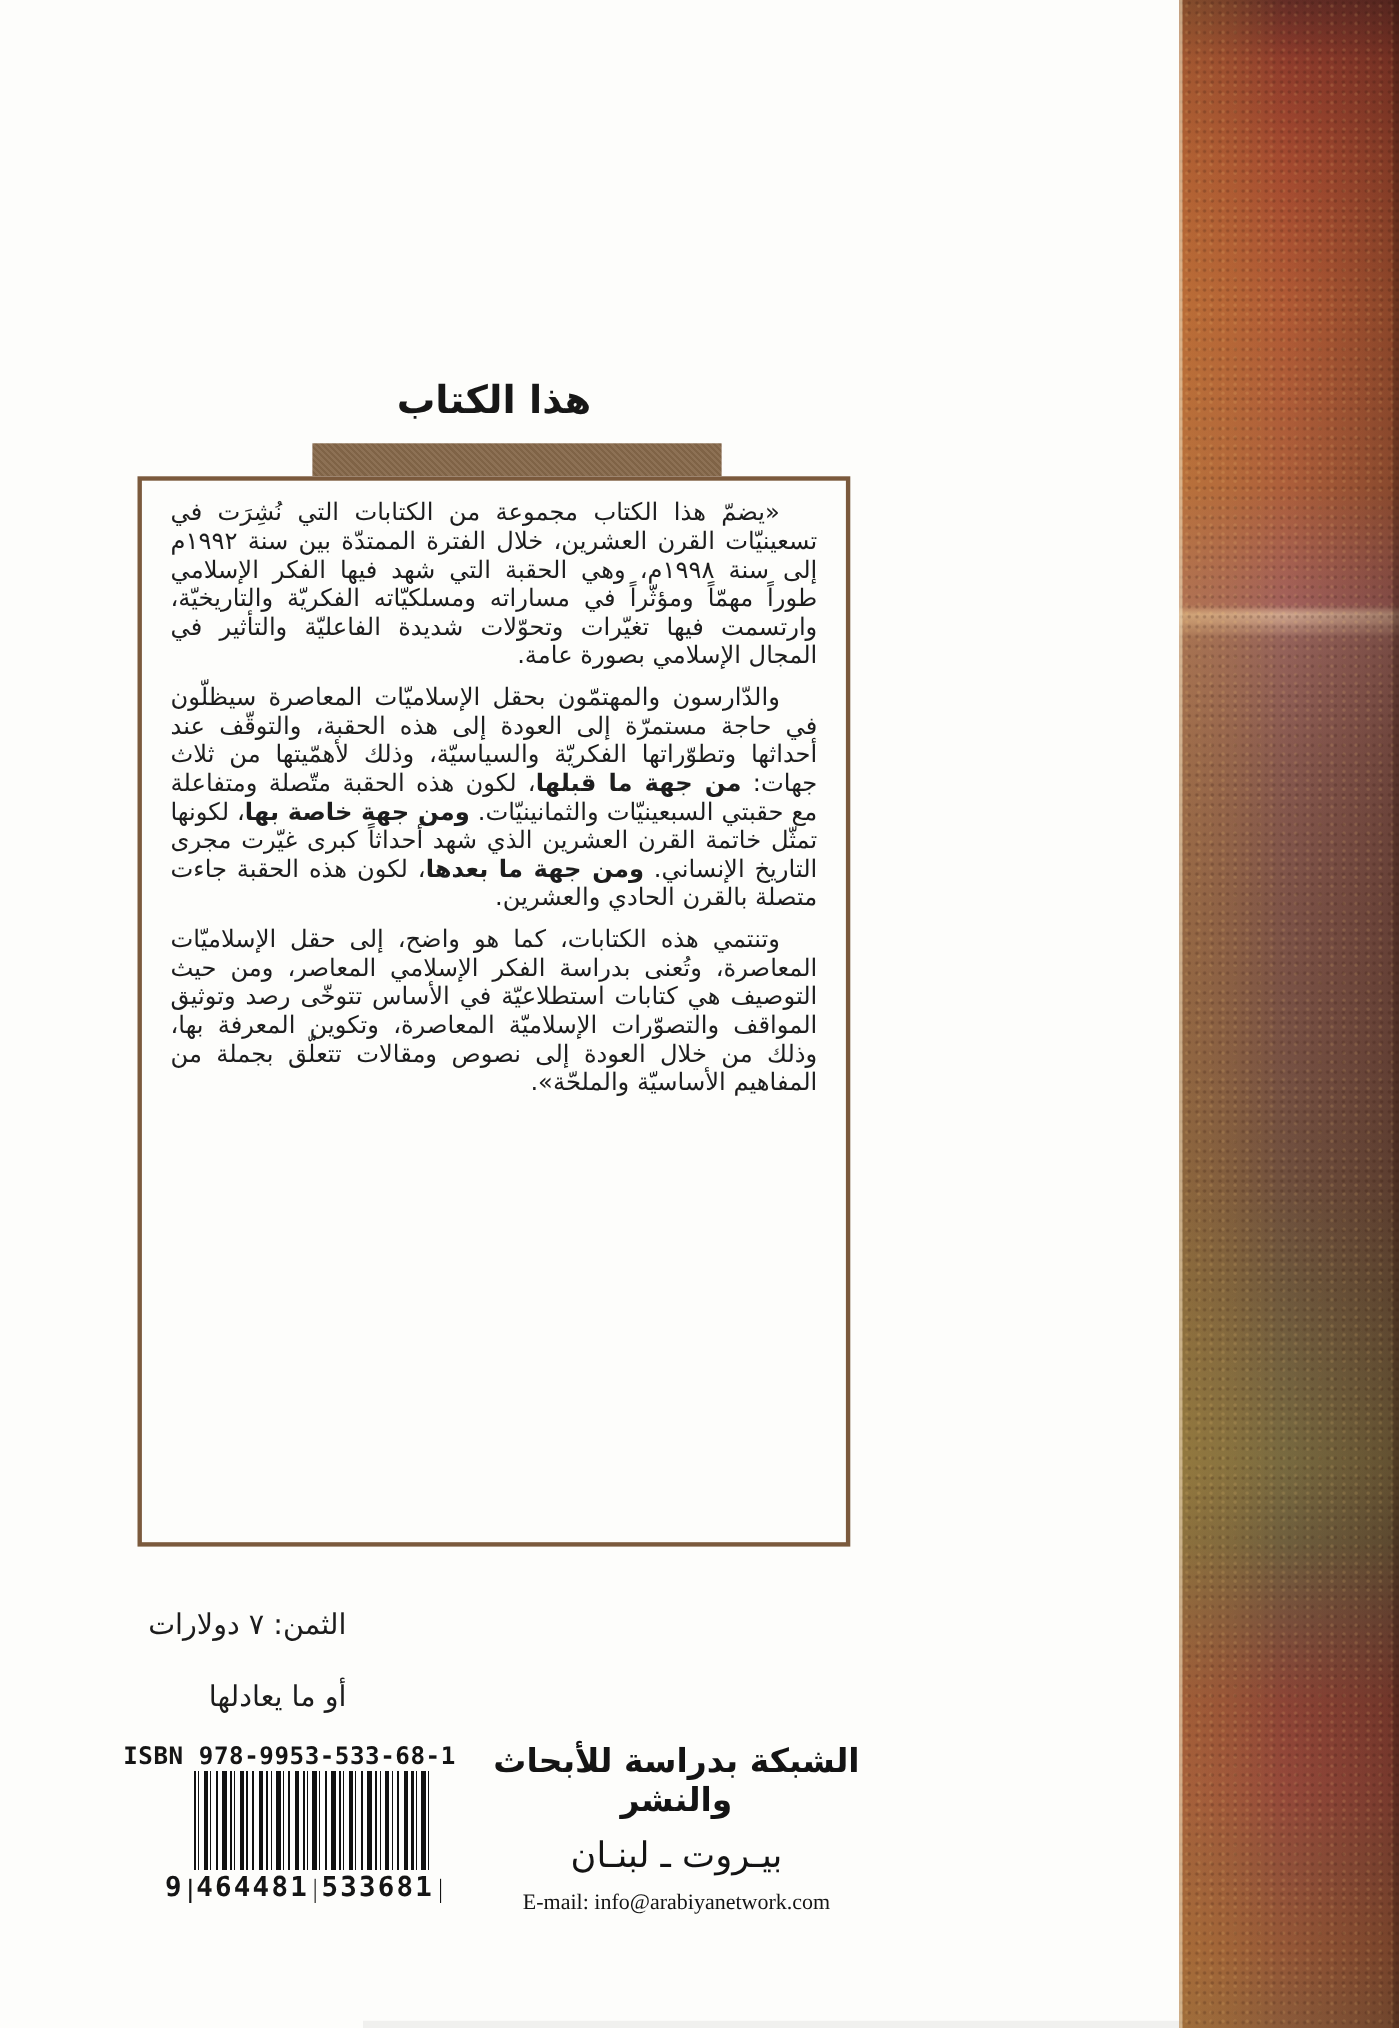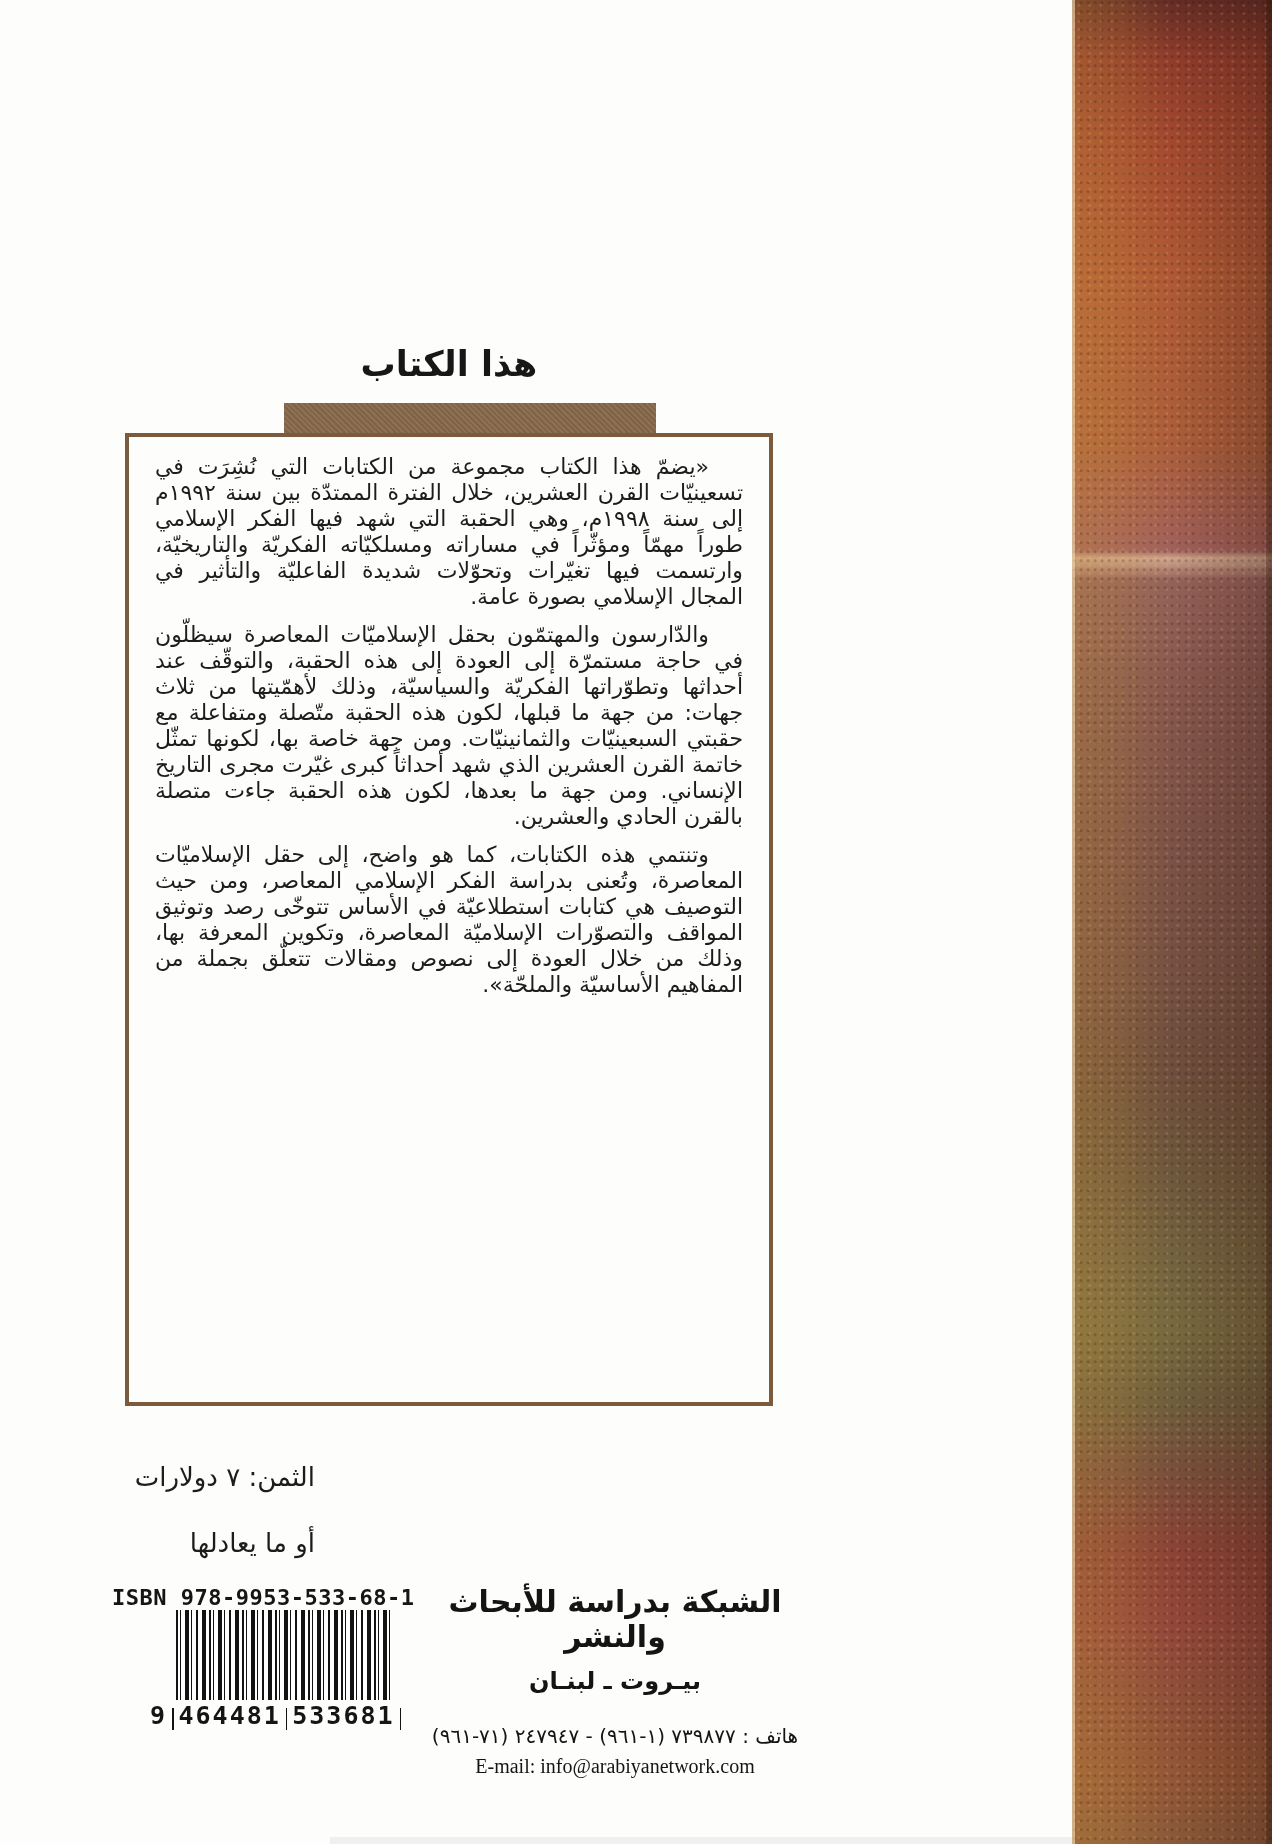--- a/index.html
+++ b/index.html
@@ -32,21 +32,21 @@
     background:#86684a;
     background-image:repeating-linear-gradient(45deg, rgba(255,255,255,.06) 0 2px, rgba(0,0,0,.05) 2px 4px); }
 
   
   .desc-box { position:absolute; left:125px; top:433px; width:648px; height:973px;
     border:4px solid #7b5a3d; background:#fdfdfb; padding:17px 26px;
     direction:rtl; }
   .desc-box p { font-size:22px; line-height:26px; color:#1d1d1d; text-align:justify;
     text-indent:34px; margin-bottom:12px; }
   .desc-box p:last-child { margin-bottom:0; }
-  .desc-box .bold { font-weight:normal; }
+  .desc-box .bold { font-weight:bold; }
 
   
   .price { position:absolute; left:115px; top:1444px; width:200px;
     direction:rtl; text-align:right; font-size:26px; line-height:66px; color:#1c1c1c; }
 
   
   .isbn-label { position:absolute; left:112px; top:1585px; width:320px;
     font-family:"DejaVu Sans Mono", monospace; font-weight:bold; font-size:22px;
     letter-spacing:.5px; color:#151515; white-space:nowrap; }
   .barcode { position:absolute; left:150px; top:1610px; width:256px; }
@@ -56,21 +56,21 @@
       #131313 9px 13px, #ffffff 13px 15px, #131313 15px 16px, #ffffff 16px 20px,
       #131313 20px 22px, #ffffff 22px 26px, #131313 26px 30px, #ffffff 30px 33px); }
   .bc-digits { display:flex; align-items:flex-end; margin-top:1px;
     font-family:"DejaVu Sans Mono", monospace; font-size:25px; font-weight:bold; color:#151515; }
   .bc-digits .stub { display:inline-block; width:3px; height:22px; background:#131313; margin:0 5px; }
   .bc-digits span { letter-spacing:2px; }
 
   
   .publisher { position:absolute; left:395px; top:1584px; width:440px; text-align:center; color:#141414; }
   .pub-name { font-size:30px; font-weight:bold; margin-bottom:13px; }
-  .pub-city { font-size:24px; font-weight:bold; margin-bottom:29px; }
+  .pub-city { font-size:32px; font-weight:normal; margin-bottom:13px; }
   .pub-phone { font-size:20px; direction:rtl; margin-bottom:7px; }
   .pub-email { font-family:"Liberation Serif", serif; font-size:20px; }
 
   .bottom-shade { position:absolute; left:330px; top:1837px; width:742px; height:7px;
     background:rgba(0,0,0,.05); }
 </style>
 </head>
 <body>
 
 <div class="page">
@@ -101,19 +101,18 @@
       <span>464481</span>
       <i class="stub"></i>
       <span>533681</span>
       <i class="stub"></i>
     </div>
   </div>
 
   <div class="publisher">
     <div class="pub-name">الشبكة بدراسة للأبحاث والنشر</div>
     <div class="pub-city">بيـروت ـ لبنـان</div>
-    <div class="pub-phone">هاتف : ٧٣٩٨٧٧ (١-٩٦١) - ٢٤٧٩٤٧ (٧١-٩٦١)</div>
     <div class="pub-email">E-mail: info@arabiyanetwork.com</div>
   </div>
 
   <div class="bottom-shade"></div>
 
 </div>
 
 </body></html>

